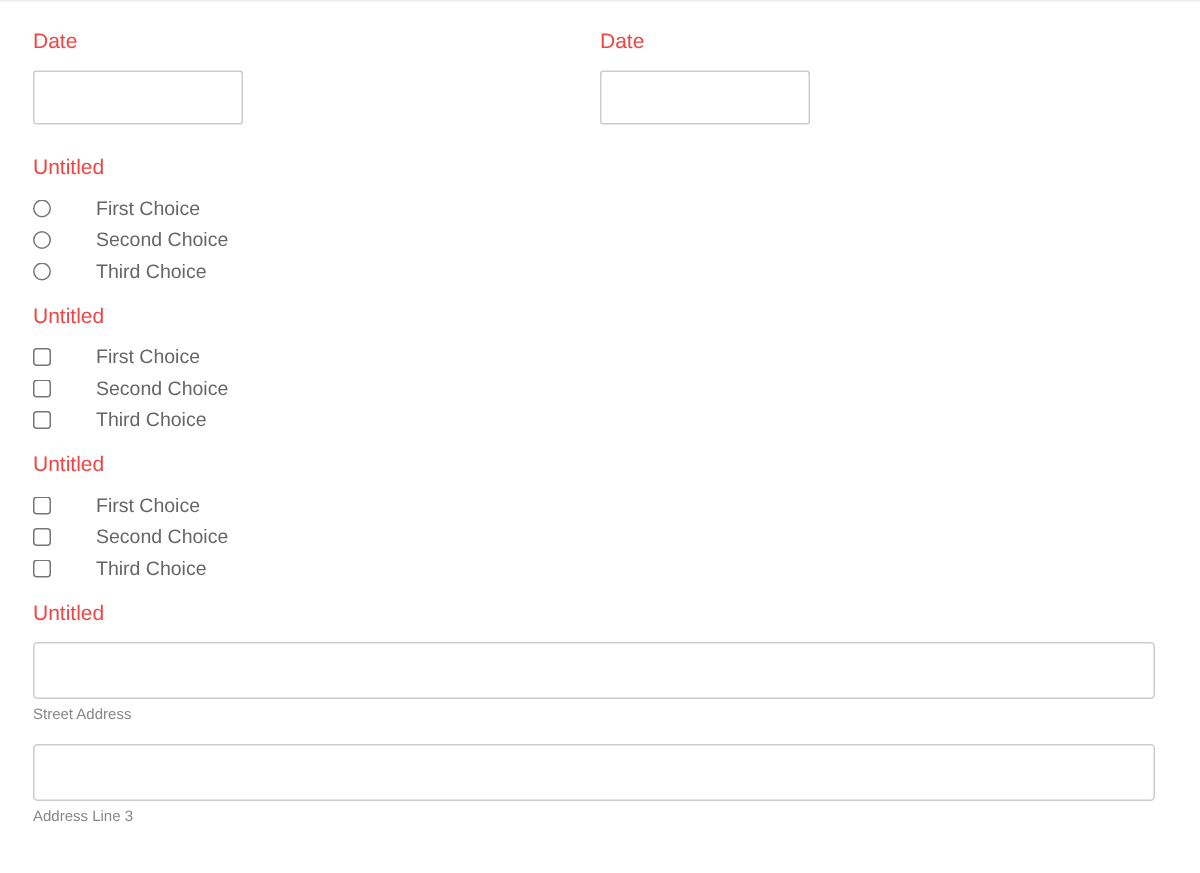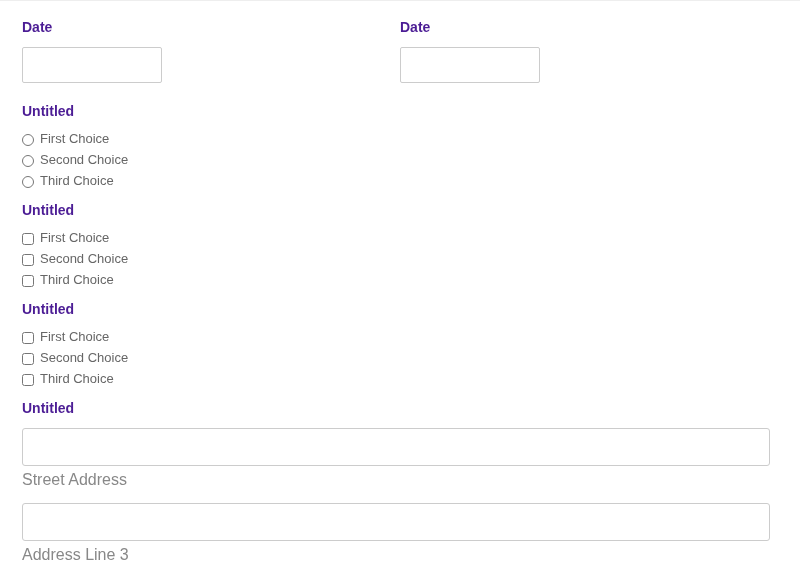--- a/index.html
+++ b/index.html
@@ -9,59 +9,60 @@
       width: 800px;
       height: 582px;
       padding: 18px 22px;
       color: #444;
       border-top: 1px solid #eee;
     }
     .row { display: flex; gap: 0; }
     .col { width: 380px; }
     .field-label {
       font-size: 14px;
-      font-weight: 700;
-      color: #4c1d95;
+      font-weight: 400;
+      color: #ef4444;
       margin-bottom: 12px;
       display: block;
     }
     .text-input {
       width: 140px;
       height: 36px;
       border: 1px solid #ccc;
       border-radius: 2px;
       padding: 6px;
       font-size: 13px;
     }
     .section { margin-top: 20px; }
     .section-tight { margin-top: 14px; }
     .option-list { margin-top: 10px; }
     .option {
       display: flex;
-      align-items: flex-end;
+      align-items: center;
       margin-bottom: 6px;
       font-size: 13px;
       color: #666;
+      gap: 24px;
     }
     .option input {
       margin-right: 6px;
       width: 12px;
       height: 12px;
     }
     .full-input {
       width: 748px;
       height: 38px;
       border: 1px solid #ccc;
       border-radius: 3px;
       padding: 6px;
       font-size: 13px;
       display: block;
     }
     .sublabel {
-      font-size: 16px;
+      font-size: 10px;
       color: #888;
       margin-top: 5px;
       display: block;
     }
     .address-block { margin-top: 12px; }
     .address-block + .address-block { margin-top: 14px; }
   </style>
 </head>
 <body>
 

